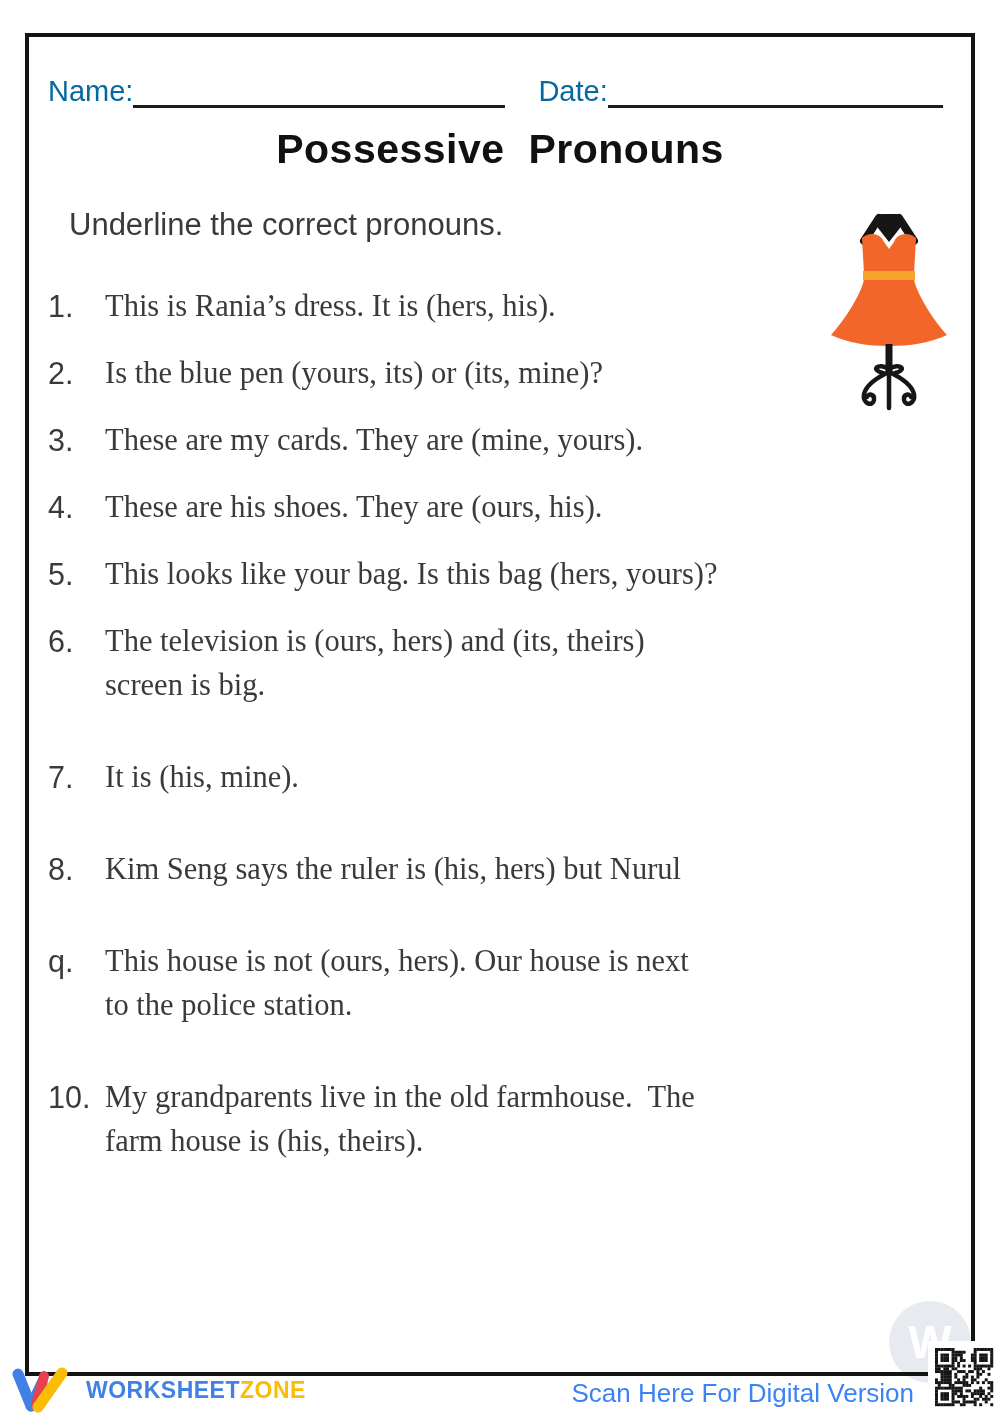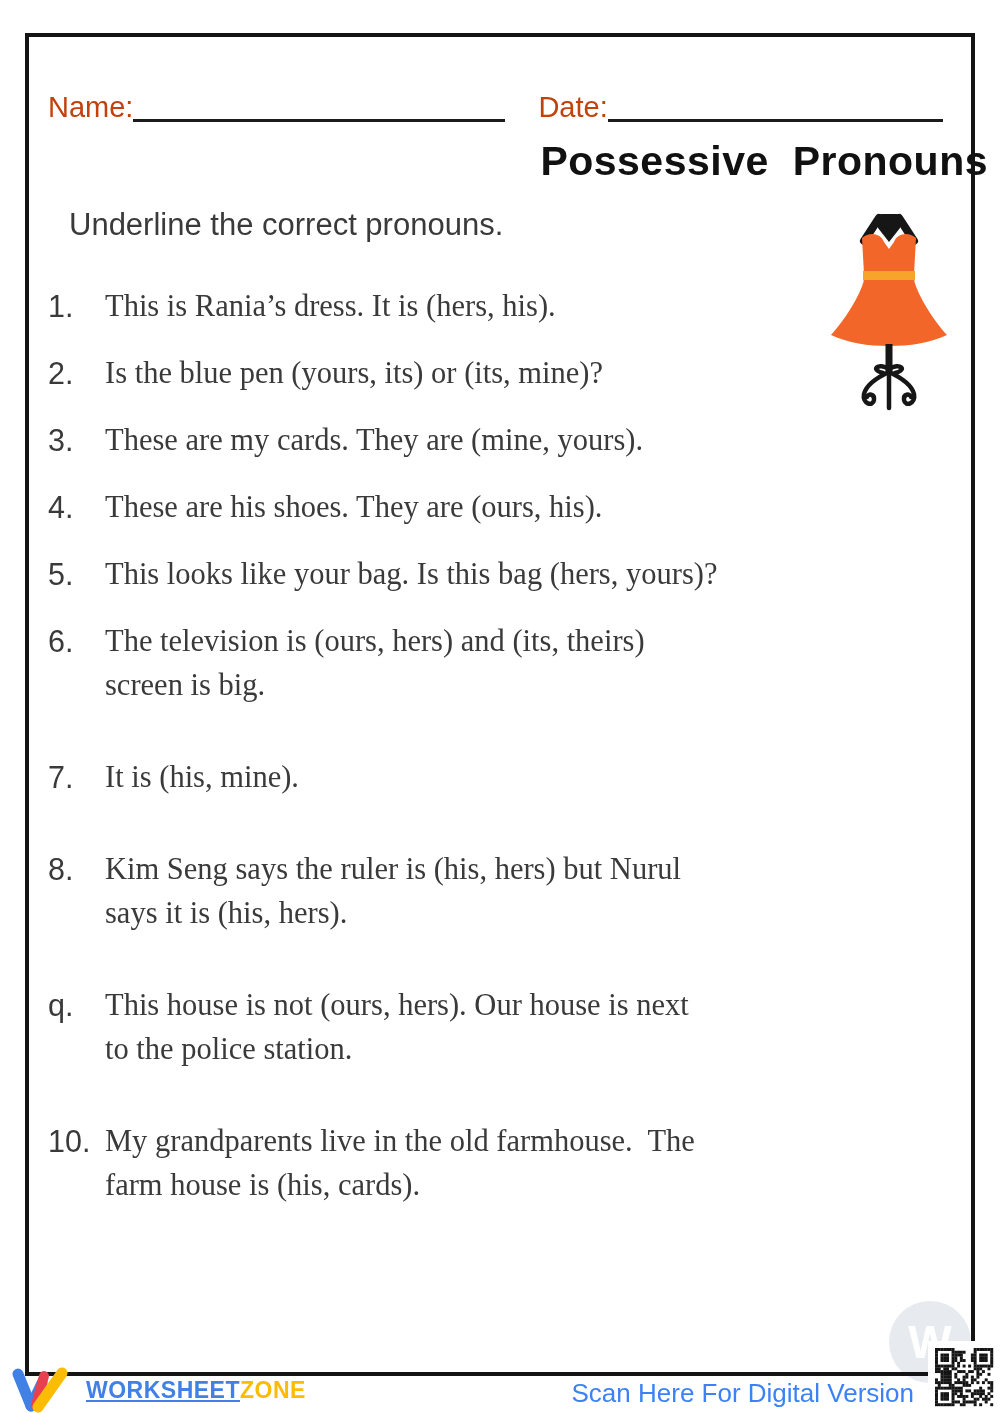--- a/index.html
+++ b/index.html
@@ -7,29 +7,29 @@
     width:1000px;height:1413px;position:relative;overflow:hidden;
     font-family:"Liberation Sans", sans-serif;color:var(--text,#3a3a3a);
   }
   .frame{
     position:absolute;left:25px;top:33px;width:950px;height:1343px;
     border:4px solid #141414;box-sizing:border-box;z-index:2;pointer-events:none;
   }
   
   .name-date{
     position:absolute;left:48px;right:57px;top:74px;z-index:3;
-    display:flex;font-size:29px;color:#c2410c;margin-top:16px;
+    display:flex;align-items:flex-end;font-size:29px;color:#0369a1;
   }
   .nd-label{line-height:34px;}
   .nd-line{border-bottom:3px solid #1c1c1c;height:32px;box-sizing:border-box;}
   .nd-line-name{width:372px;margin-right:33px;}
   .nd-line-date{flex:1;}
   
   .title{
-    position:absolute;left:0;right:0;top:126px;margin:12px;text-align:right;
+    position:absolute;left:0;right:0;top:126px;margin:0;text-align:center;
     font-size:41px;font-weight:bold;color:#111;letter-spacing:.5px;word-spacing:12px;
   }
   .instruction{position:absolute;left:48px;top:203px;font-size:31px;line-height:44px;margin-left:21px;}
   
   .dress{position:absolute;left:826px;top:212px;width:126px;height:202px;z-index:1;}
   
   .questions{
     position:absolute;left:48px;top:284px;width:900px;margin:0;padding:0;list-style:none;
     font-size:30.5px;line-height:44px;z-index:1;
   }
@@ -43,21 +43,21 @@
   .watermark{
     position:absolute;left:889px;top:1301px;width:82px;height:82px;border-radius:50%;
     background:var(--watermark-gray,#e7ebef);color:#ffffff;font-size:46px;font-weight:bold;
     display:flex;align-items:center;justify-content:center;z-index:1;
   }
   .brand{
     position:absolute;left:10px;top:1367px;height:46px;display:flex;align-items:center;z-index:3;
   }
   .brand svg{display:block;}
   .brand-text{font-size:23px;font-weight:bold;letter-spacing:.5px;margin-left:6px;white-space:nowrap;}
-  .brand-first{color:var(--brand-blue,#4180e4);text-decoration:underline;}
+  .brand-first{color:var(--brand-blue,#4180e4);}
   .brand-second{color:var(--brand-yellow,#fbbc05);}
   .scan{
     position:absolute;right:86px;top:1378px;font-size:26px;color:#3b82f6;z-index:3;white-space:nowrap;
   }
   .qr{
     position:absolute;right:0;top:1341px;width:72px;height:72px;background:#ffffff;z-index:4;
   }
   .qr svg{display:block;width:72px;height:72px;}
 </style>
 </head>
@@ -147,35 +147,34 @@
     <li class="q wide">
       <span class="qnum">7.</span>
       <span class="qbody">
         <span class="qline">It is (his, mine).</span>
       </span>
     </li>
     <li class="q wide">
       <span class="qnum">8.</span>
       <span class="qbody">
         <span class="qline">Kim Seng says the ruler is (his, hers) but Nurul</span>
-        <span class="qline">says it is (his, hers).</span>
       </span>
     </li>
     <li class="q wide">
       <span class="qnum">q.</span>
       <span class="qbody">
         <span class="qline">This house is not (ours, hers). Our house is next</span>
         <span class="qline">to the police station.</span>
       </span>
     </li>
     <li class="q">
       <span class="qnum">10.</span>
       <span class="qbody">
         <span class="qline">My grandparents live in the old farmhouse.  The</span>
-        <span class="qline">farm house is (his, cards).</span>
+        <span class="qline">farm house is (his, theirs).</span>
       </span>
     </li>
   </ol>
 
   <div class="watermark">
     <span>W</span>
   </div>
 
   <div class="brand">
     <svg width="70" height="46" viewBox="0 0 70 46">

